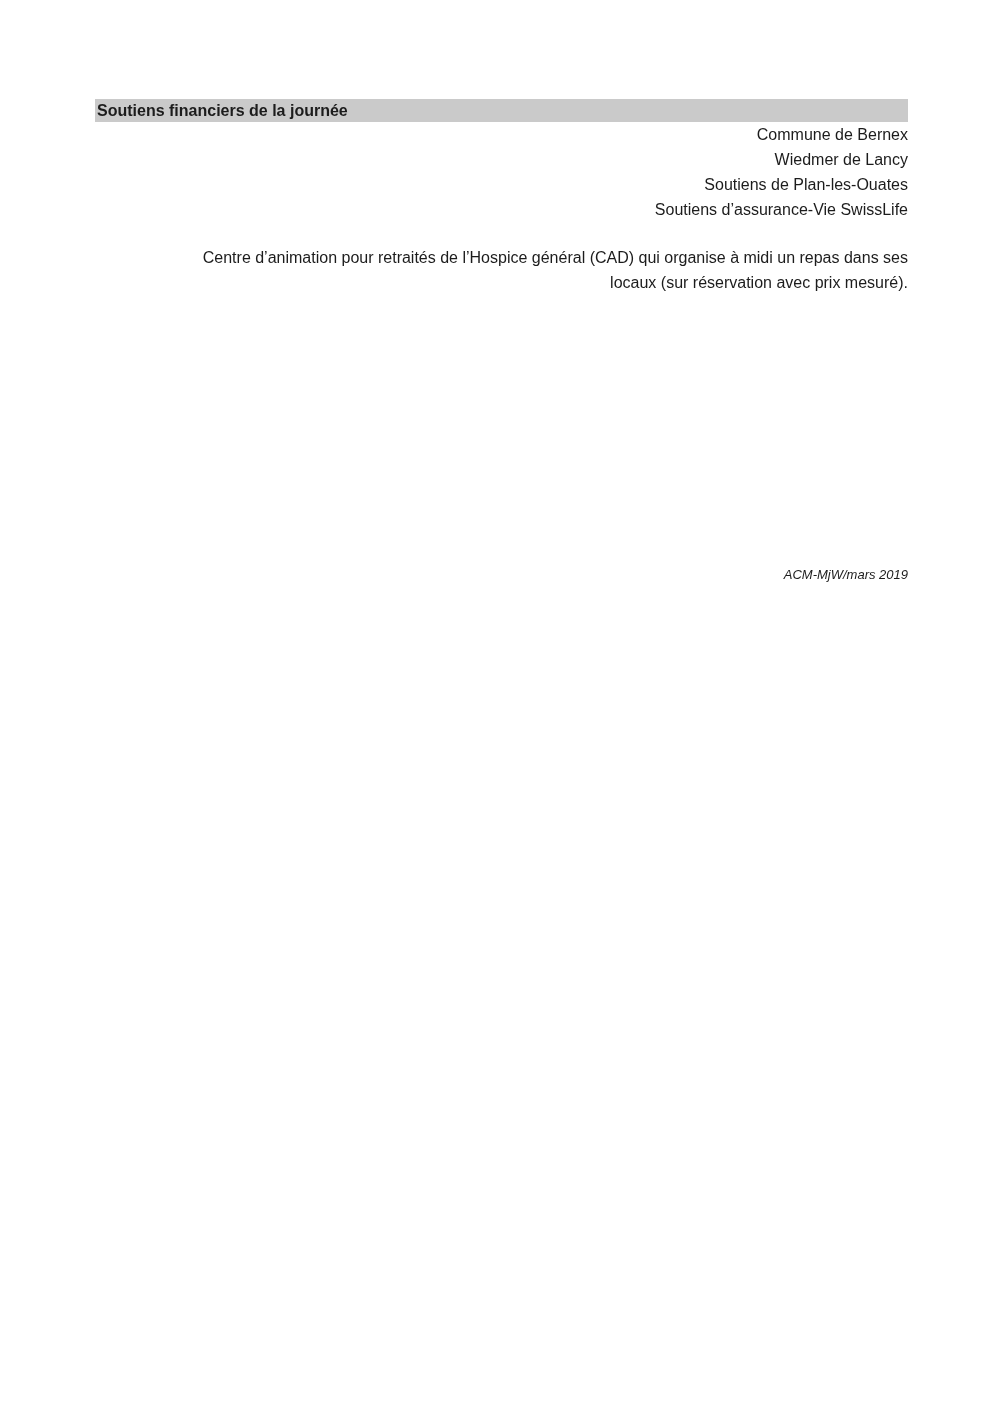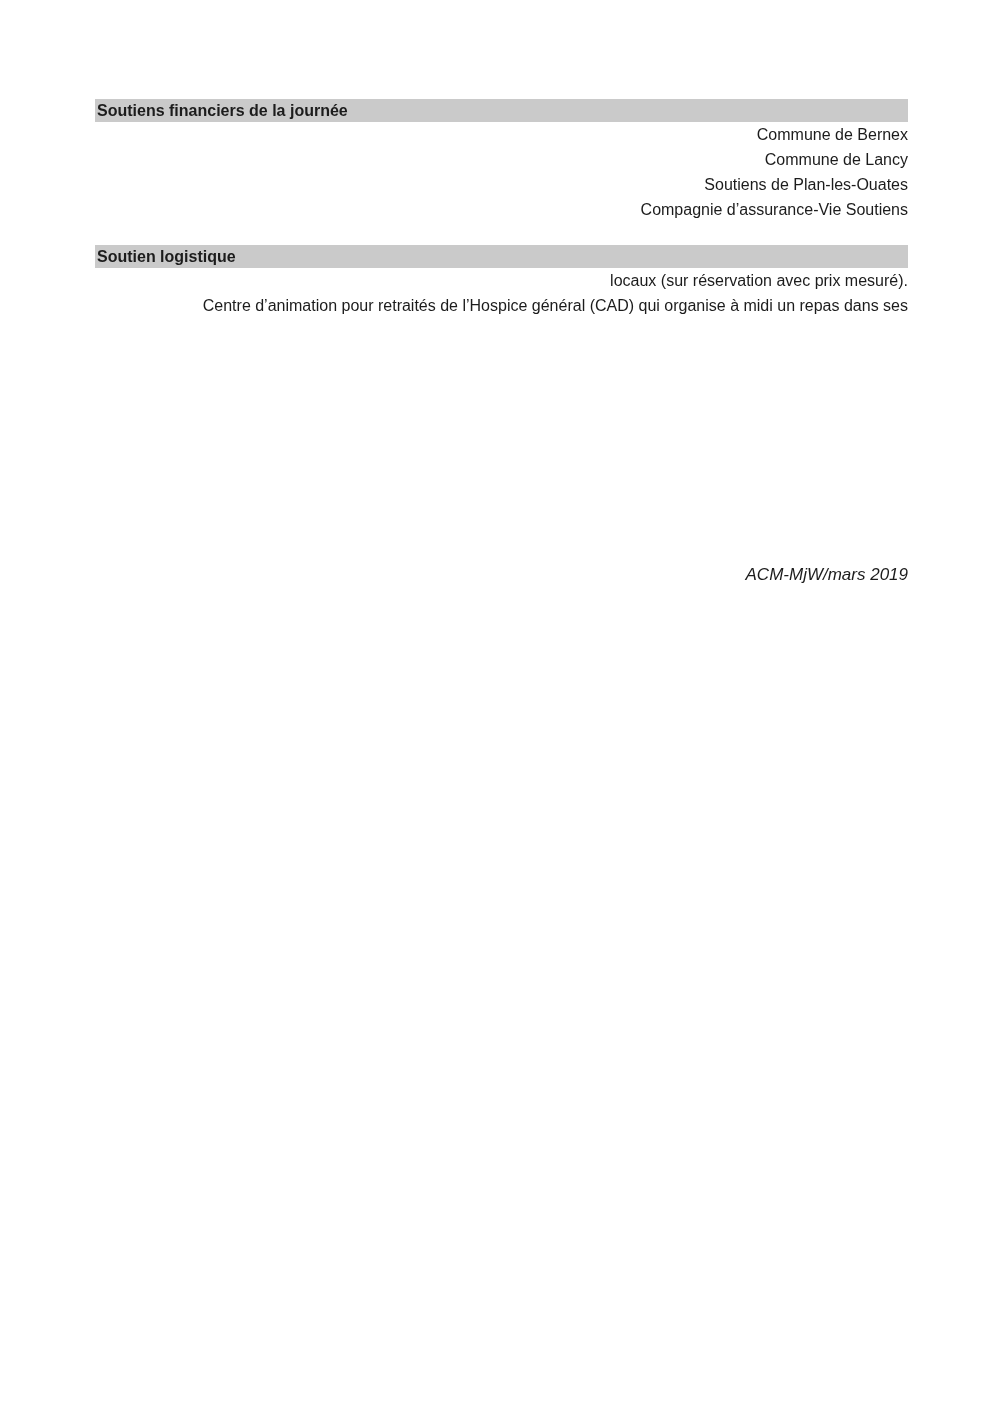--- a/index.html
+++ b/index.html
@@ -43,44 +43,43 @@
   .section { margin-bottom: 0; }
   .section + .section-gap-a { height: 23px; }
   .section + .section-gap-b { height: 27px; }
   .footer-signature {
     position: absolute;
     left: 95px;
     top: 562px;
     width: 813px;
     text-align: right;
     font-style: italic;
-    font-size: 17px;
+    font-size: 13px;
     line-height: 25px;
   }
 </style>
 </head>
 <body>
 
 <div class="page">
   <div class="content">
 
     <div class="section">
       <h2 class="section-heading">Soutiens financiers de la journée</h2>
       <div class="body-line">Commune de Bernex</div>
-      <div class="body-line">Commune de Lancy</div>
+      <div class="body-line">Wiedmer de Lancy</div>
       <div class="body-line">Soutiens de Plan-les-Ouates</div>
-      <div class="body-line">Compagnie d’assurance-Vie Soutiens</div>
+      <div class="body-line">Soutiens d’assurance-Vie SwissLife</div>
     </div>
 
     <div class="section-gap-a"></div>
 
     <div class="section">
-      <h2 class="section-heading">Soutien logistique</h2>
+      <div class="body-line">Centre d’animation pour retraités de l’Hospice général (CAD) qui organise à midi un repas dans ses</div>
       <div class="body-line">locaux (sur réservation avec prix mesuré).</div>
-      <div class="body-line">Centre d’animation pour retraités de l’Hospice général (CAD) qui organise à midi un repas dans ses</div>
     </div>
 
     <div class="section-gap-b"></div>
 
 
   </div>
 
   <div class="footer-signature">ACM-MjW/mars 2019</div>
 </div>
 

